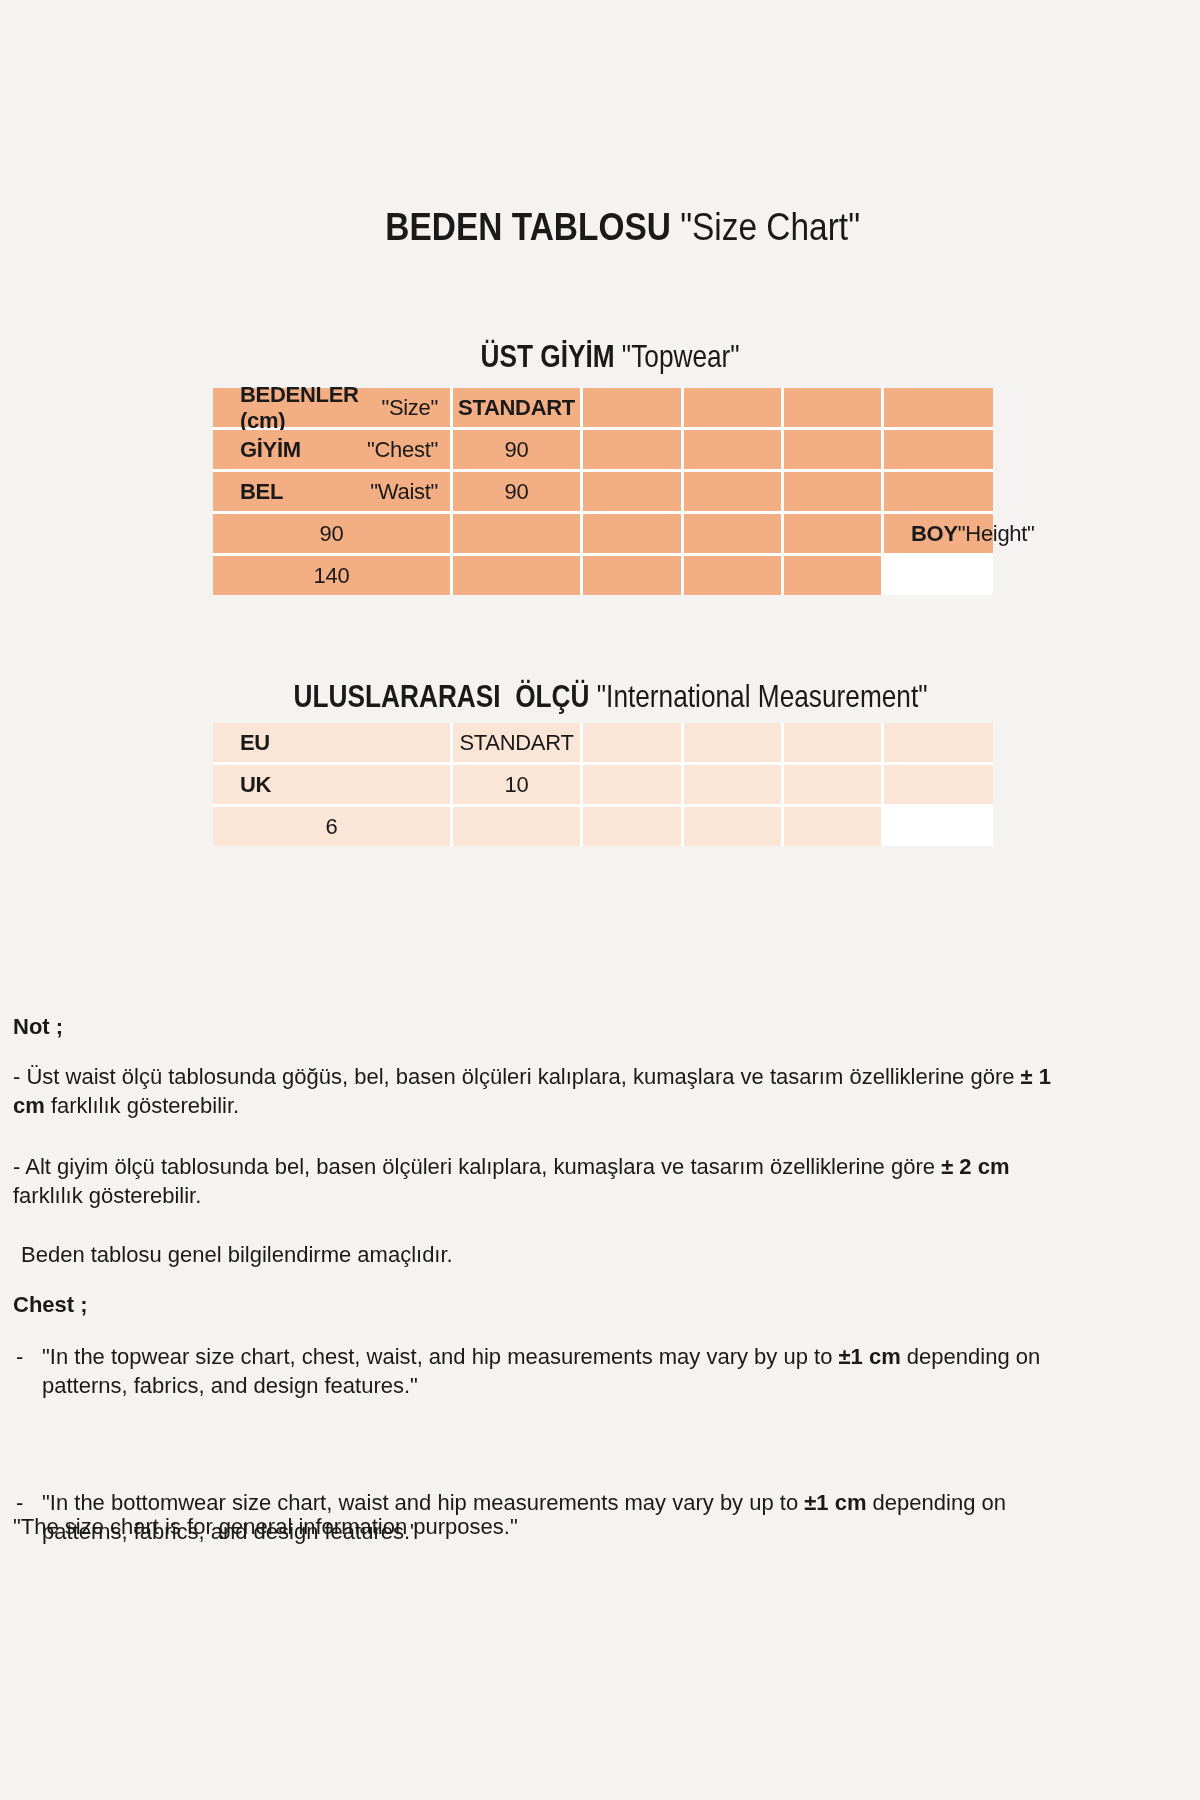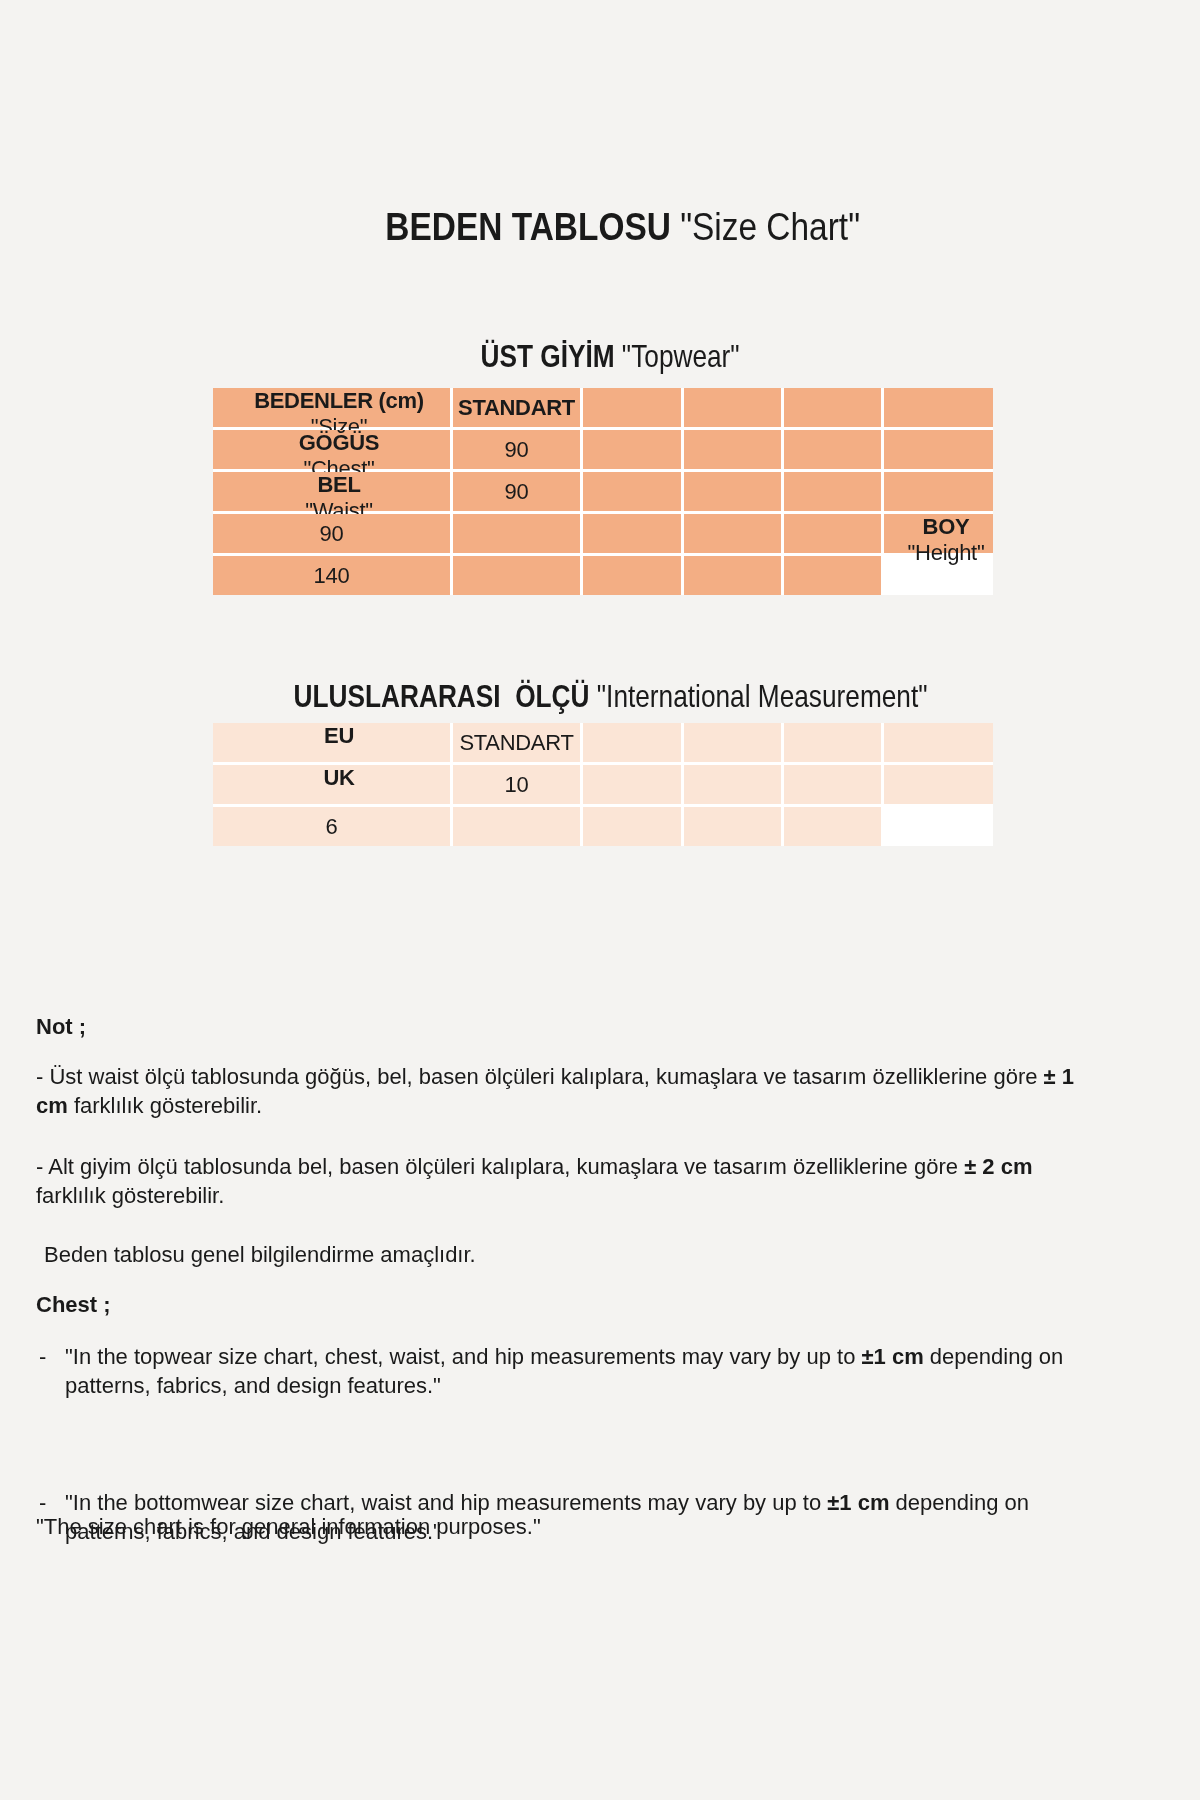--- a/index.html
+++ b/index.html
@@ -22,26 +22,26 @@
     position:absolute;left:213px;display:grid;gap:3px;background:#ffffff;
     grid-template-columns:237px 127px 98px 97px 97px 109px;
     grid-auto-rows:39px;width:780px;
   }
   .table-topwear{top:388px;}
   .table-intl{top:723px;}
   .size-table .cell{
     background:var(--fill);display:flex;align-items:center;
     font-size:22px;letter-spacing:-0.3px;
   }
-  .cell.c-label{justify-content:space-between;padding:0 12px 0 27px;flex-direction:column;}
+  .cell.c-label{justify-content:space-between;padding:0 12px 0 27px;}
   .cell.c-value{justify-content:center;}
   .cell .lbl{font-weight:bold;}
   .cell.c-bold{font-weight:bold;}
   
-  .note{position:absolute;left:36px;width:1150px;font-size:22px;line-height:29px;}
+  .note{position:absolute;left:13px;width:1150px;font-size:22px;line-height:29px;}
   .note-h{font-weight:bold;}
   .pos-not{top:1012px;}
   .pos-p1{top:1062px;}
   .pos-p2{top:1152px;}
   .pos-p3{top:1240px;margin-left:8px;}
   .pos-note{top:1290px;}
   .pos-b1{top:1342px;}
   .pos-b2{top:1430px;}
   .pos-footer{top:1512px;}
   .bullet{padding-left:29px;box-sizing:border-box;position:relative;}
@@ -64,21 +64,21 @@
       <div class="cell c-label">
         <span class="lbl">BEDENLER (cm)</span>
         <span>"Size"</span>
       </div>
       <div class="cell c-value c-bold">STANDART</div>
       <div class="cell c-empty"></div>
       <div class="cell c-empty"></div>
       <div class="cell c-empty"></div>
       <div class="cell c-empty"></div>
       <div class="cell c-label">
-        <span class="lbl">GÖĞÜS</span>
+        <span class="lbl">GİYİM</span>
         <span>"Chest"</span>
       </div>
       <div class="cell c-value">90</div>
       <div class="cell c-empty"></div>
       <div class="cell c-empty"></div>
       <div class="cell c-empty"></div>
       <div class="cell c-empty"></div>
       <div class="cell c-label">
         <span class="lbl">BEL</span>
         <span>"Waist"</span>

